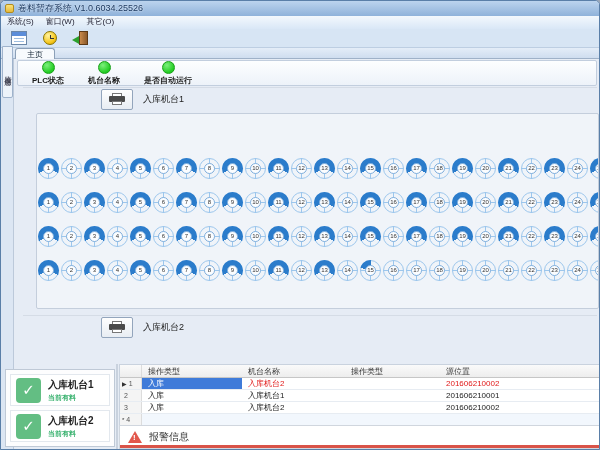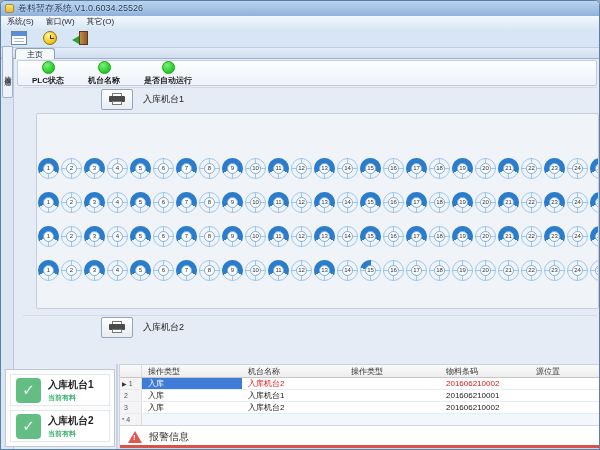--- a/index.html
+++ b/index.html
@@ -882,21 +882,20 @@
     </div>
 
   <div class="splitter"></div>
 
   <div class="dtable">
       <div class="trow hdr">
         <span class="tc c0"></span>
         <span class="tc c1">操作类型</span>
         <span class="tc c2">机台名称</span>
         <span class="tc c3">操作类型</span>
-        <span class="tc c4">物料条码</span>
         <span class="tc c5">源位置</span>
       </div>
       <div class="trow">
         <span class="tc c0">
           <span class="marker">▶</span>
           <span>1</span>
         </span>
         <span class="tc c1 selcell">入库</span>
         <span class="tc c2 redtx">入库机台2</span>
         <span class="tc c3"></span>

